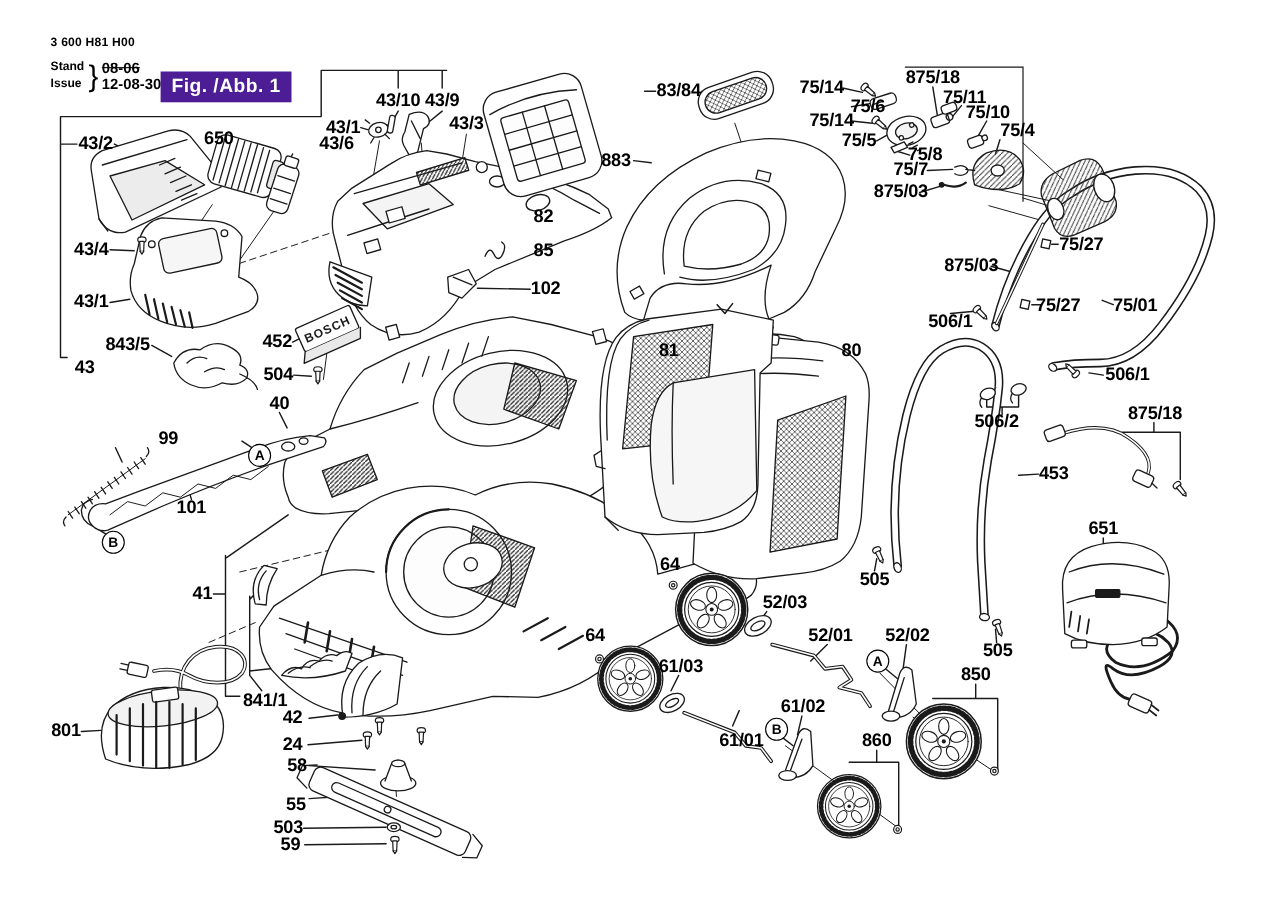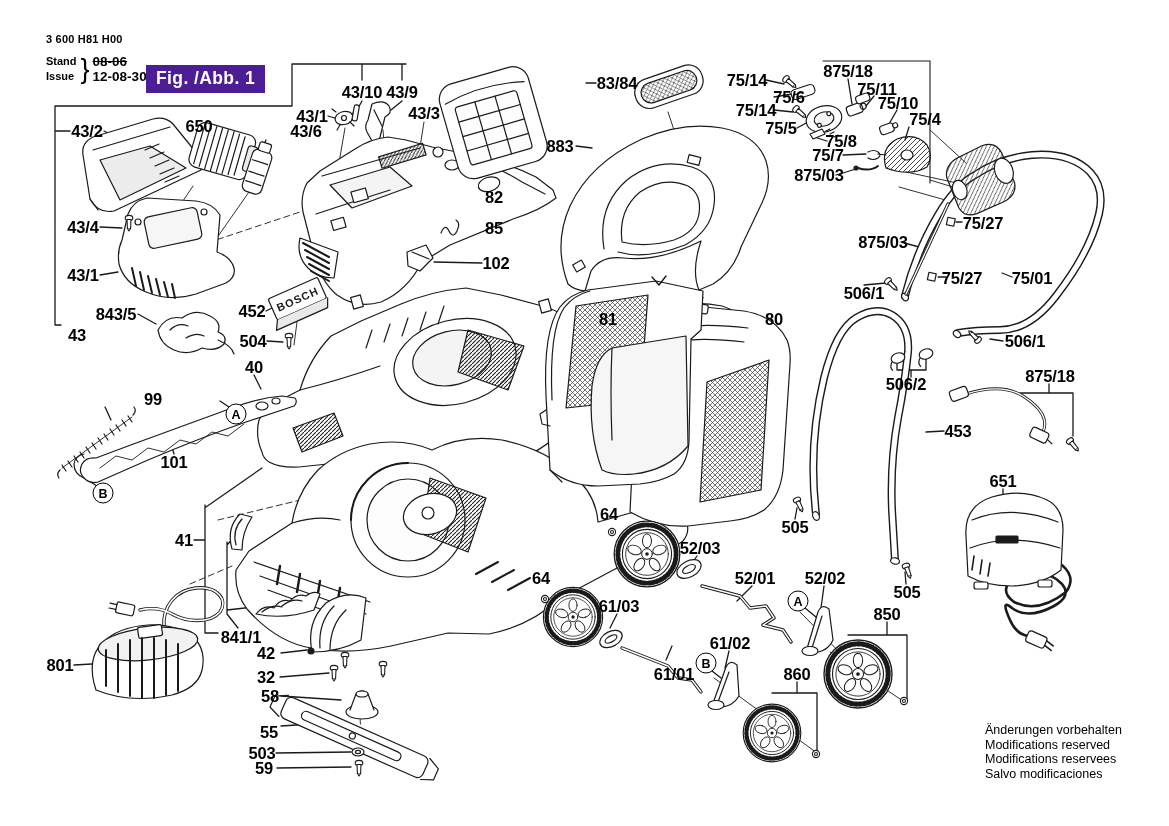--- a/index.html
+++ b/index.html
@@ -526,43 +526,37 @@
       <span class="part-label" style="left: 864px; top: 293px;">506/1</span>
       <span class="part-label" style="left: 1025px; top: 341px;">506/1</span>
       <span class="part-label" style="left: 906px; top: 384px;">506/2</span>
       <span class="part-label" style="left: 1050px; top: 376px;">875/18</span>
       <span class="part-label" style="left: 958px; top: 431px;">453</span>
       <span class="part-label" style="left: 1003px; top: 481px;">651</span>
       <span class="part-label" style="left: 795px; top: 527px;">505</span>
       <span class="part-label" style="left: 907px; top: 592px;">505</span>
       <span class="part-label" style="left: 887px; top: 614px;">850</span>
       <span class="part-label" style="left: 609px; top: 514px;">64</span>
-      <span class="part-label" style="left: 700px; top: 548px;">52/03</span>
+      <span class="part-label" style="left: 700px; top: 548px; padding-left: 27px;">52/03</span>
       <span class="part-label" style="left: 755px; top: 578px;">52/01</span>
       <span class="part-label" style="left: 825px; top: 578px; text-align: center;">52/02</span>
       <span class="part-label" style="left: 541px; top: 578px;">64</span>
       <span class="part-label" style="left: 619px; top: 606px;">61/03</span>
       <span class="part-label" style="left: 674px; top: 674px;">61/01</span>
       <span class="part-label" style="left: 730px; top: 643px;">61/02</span>
       <span class="part-label" style="left: 797px; top: 674px;">860</span>
       <span class="part-label" style="left: 184px; top: 540px;">41</span>
       <span class="part-label" style="left: 241px; top: 637px;">841/1</span>
       <span class="part-label" style="left: 266px; top: 653px;">42</span>
-      <span class="part-label" style="left: 266px; top: 677px;">32</span>
+      <span class="part-label" style="left: 266px; top: 677px;">24</span>
       <span class="part-label" style="left: 270px; top: 696px;">58</span>
       <span class="part-label" style="left: 269px; top: 732px; text-align: center;">55</span>
       <span class="part-label" style="left: 262px; top: 753px;">503</span>
       <span class="part-label" style="left: 264px; top: 768px;">59</span>
       <span class="part-label" style="left: 60px; top: 665px;">801</span>
       <span class="callout" style="left: 236px; top: 414px;">A</span>
       <span class="callout" style="left: 103px; top: 493px;">B</span>
       <span class="callout" style="left: 798px; top: 601px;">A</span>
       <span class="callout" style="left: 706px; top: 663px;">B</span>
     </div>
 
-<div class="footer">
-  <div>Änderungen vorbehalten</div>
-  <div>Modifications reserved</div>
-  <div>Modifications reservees</div>
-  <div>Salvo modificaciones</div>
+
 </div>
 
-</div>
-
 </body></html>

